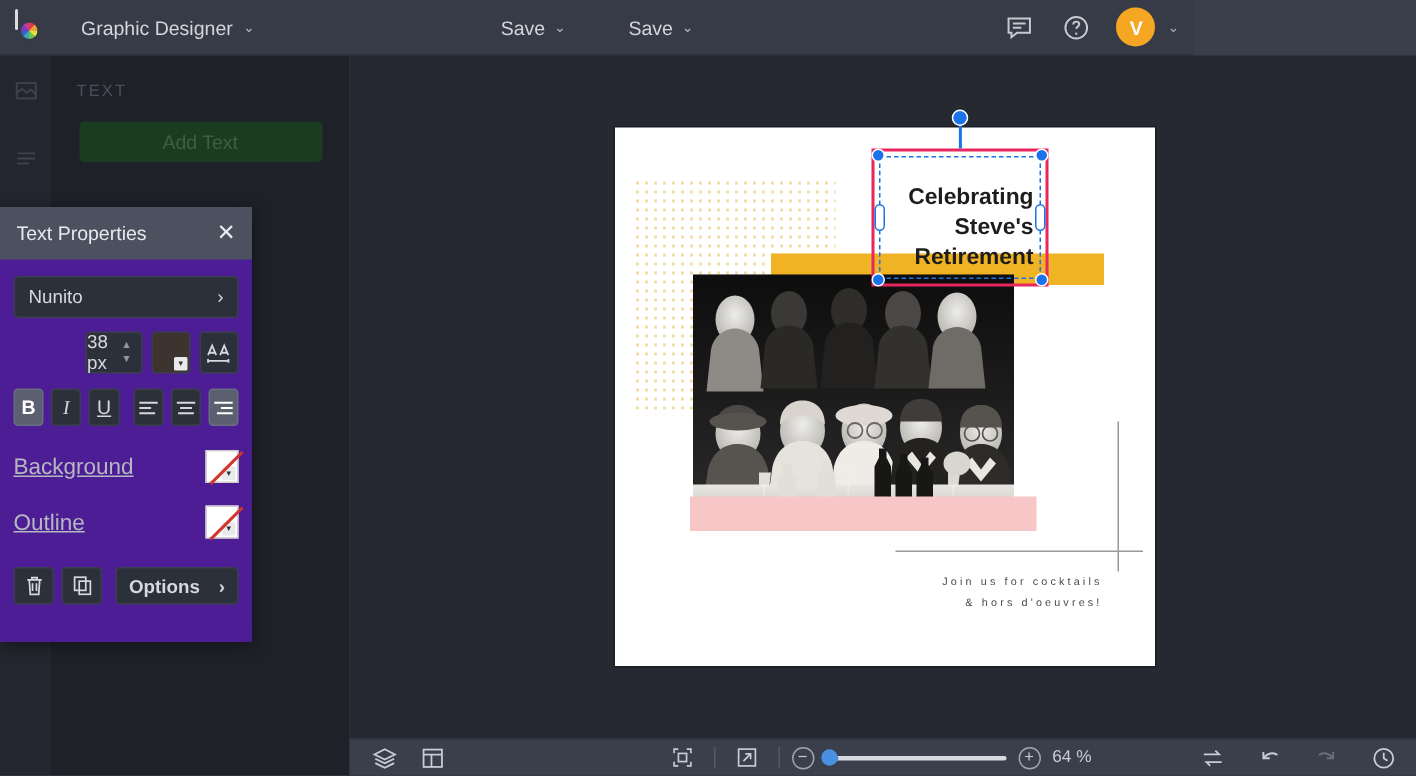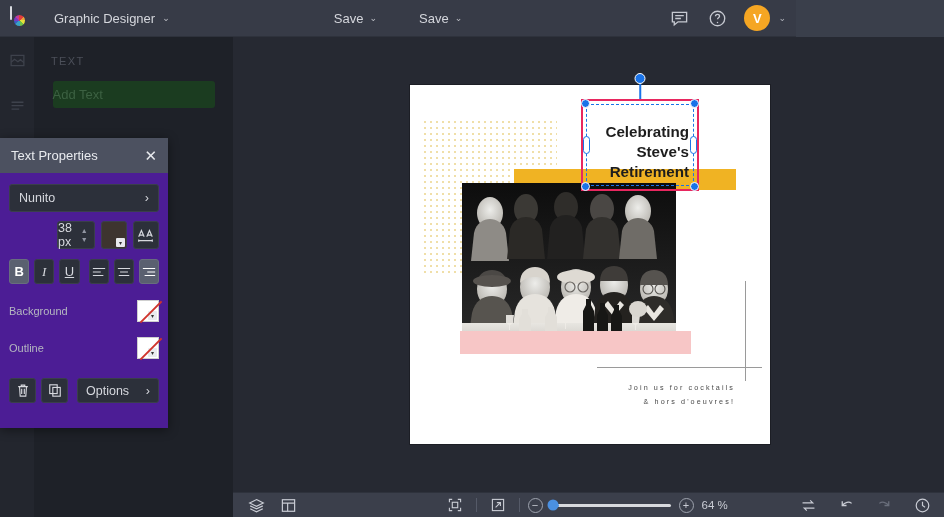--- a/index.html
+++ b/index.html
@@ -79,21 +79,21 @@
     background: #1e2128;
   }
   .panel-head {
     color: #4b4f59; font-size: 11px; letter-spacing: 1.4px;
     padding: 18px 0 0 17px;
   }
   .add-text-btn {
     margin: 14px auto 0; width: 162px; height: 27px;
     background: #1b3c20; color: #3c6142;
     border-radius: 3px; font-size: 13px;
-    display: flex; align-items: center; justify-content: flex-start;
+    display: flex; align-items: center; justify-content: center;
     cursor: pointer;
   }
 
   
   .props {
     position: absolute; left: 0; top: 138px; width: 168px; height: 290px;
     background: #4c1d95;
     box-shadow: 0 2px 10px rgba(0,0,0,.45);
     z-index: 30;
   }
@@ -146,42 +146,42 @@
     border-radius: 3px; color: #d6d8de; font-size: 13px;
     display: flex; align-items: center; justify-content: center; cursor: pointer;
   }
   .fmt-btn.active { background: #5a6070; border-color: #686e7e; color: #fff; }
   .fmt-btn.gap { margin-left: 4px; }
 
   .color-row {
     display: flex; align-items: center; justify-content: space-between;
     margin-top: 17px; height: 20px;
   }
-  .color-row .lbl { color: #b5b8c0; font-size: 11px; }
+  .color-row .lbl { color: #b5b8c0; font-size: 15px; text-decoration: underline; }
   .none-swatch {
     width: 22px; height: 22px; background: #fff; border: 1px solid #cfcfcf;
     position: relative; cursor: pointer;
   }
   .none-swatch::after {
     content: ''; position: absolute; left: -2px; top: 50%;
     width: 30px; height: 2px; background: #d0342c;
     transform: rotate(-45deg); transform-origin: center;
   }
 
   .bottom-row { display: flex; gap: 5px; margin-top: 20px; align-items: stretch; }
   .ic-btn {
     width: 27px; height: 25px; background: #2c303a; border: 1px solid #3a3f4b;
     border-radius: 3px; color: #d6d8de;
     display: flex; align-items: center; justify-content: center; cursor: pointer;
   }
   .options-btn {
     flex: 1; height: 25px; background: #2c303a; border: 1px solid #3a3f4b;
     border-radius: 3px; display: flex; align-items: center;
     justify-content: space-between; padding: 0 8px;
-    color: #d6d8de; font-size: 12.5px; cursor: pointer; margin-left: 4px;
+    color: #d6d8de; font-size: 12.5px; cursor: pointer; margin-left: 4px; font-weight: bold;
   }
 
   
   .workspace {
     position: absolute; left: 233px; top: 37px;
     width: 711px; height: 455px; background: #262932;
   }
   .page {
     position: absolute; left: 177px; top: 48px;
     width: 360px; height: 359px; background: #fff;

